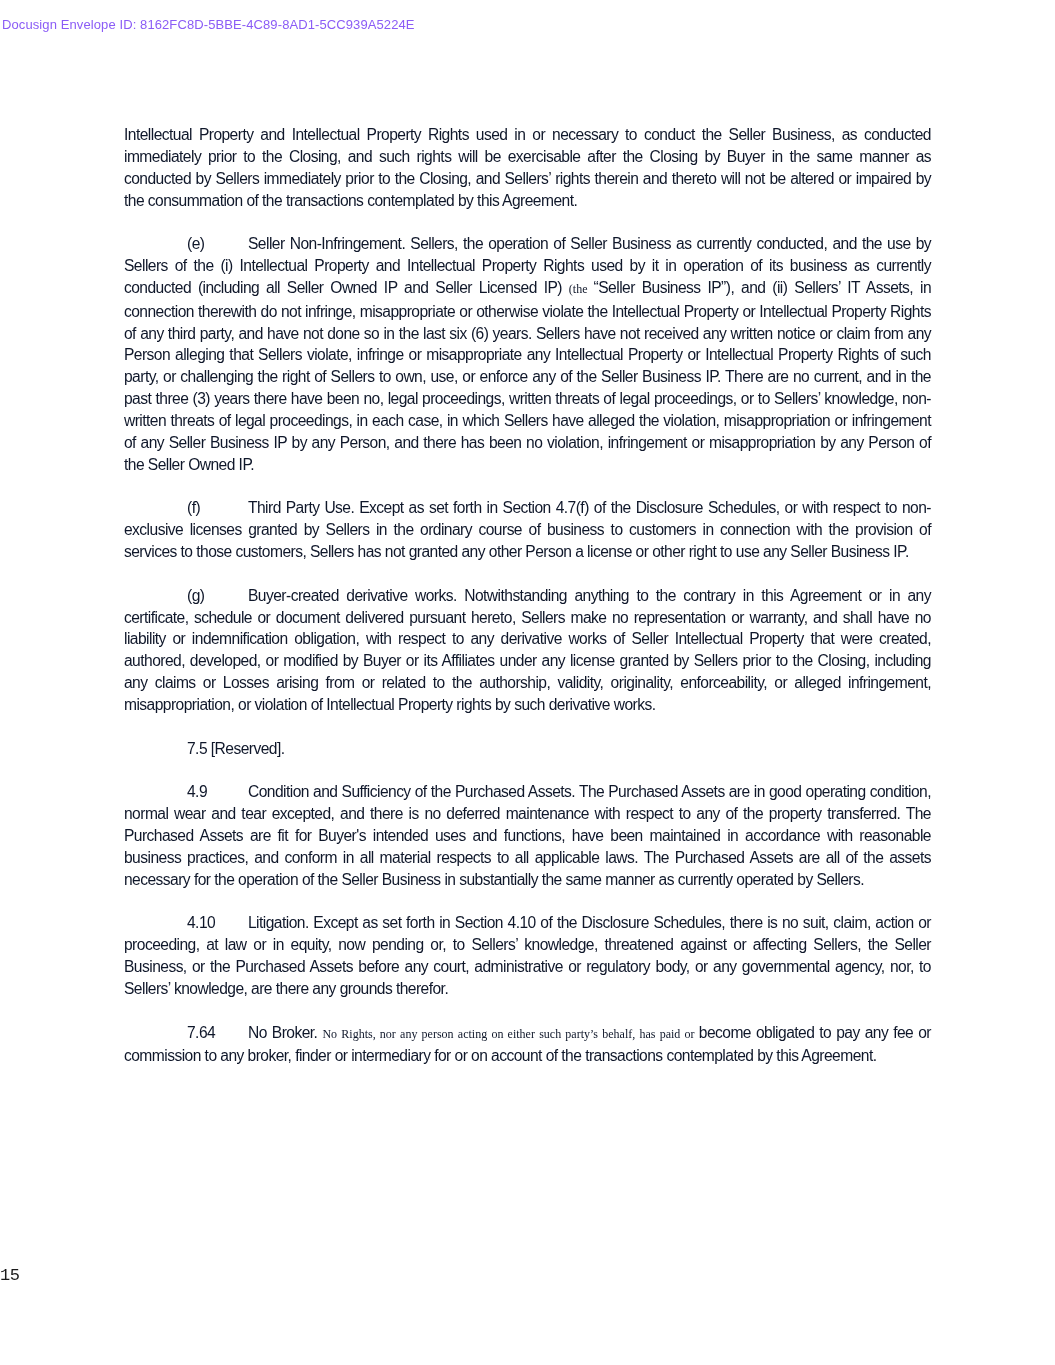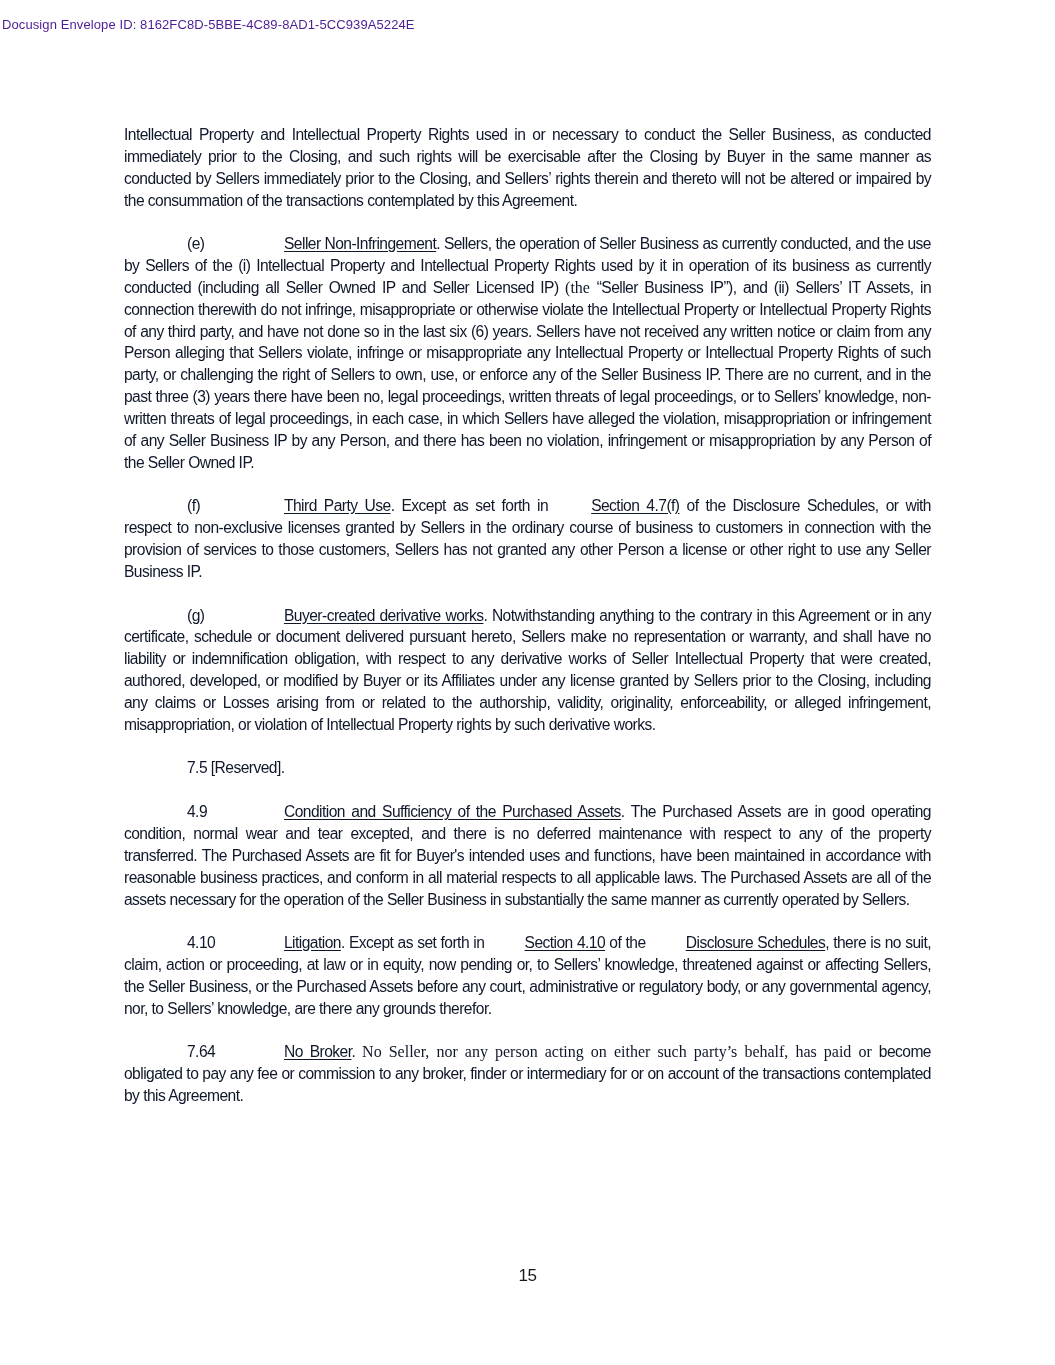--- a/index.html
+++ b/index.html
@@ -1,36 +1,36 @@
 <!DOCTYPE html>
 <html><head>
 <meta charset="utf-8">
 <style>
   html, body { margin: 0; padding: 0; background: #ffffff; }
   body { width: 1055px; height: 1365px; position: relative; overflow: hidden; color: #1a1a1a; }
   .envelope {
     position: absolute; left: 2px; top: 17px;
-    font-family: "Liberation Sans", sans-serif; font-size: 13px; color: #4c1d95;
+    font-family: "Liberation Sans", sans-serif; font-size: 13px; color: #8b5cf6;
     letter-spacing: 0.1px;
   }
   .page {
     position: absolute; left: 124px; top: 124px; width: 807px;
     font-family: "Liberation Sans", sans-serif; font-size: 15.6px; line-height: 21.85px;
     text-align: justify; color: #0f172a;
     letter-spacing: -0.55px; word-spacing: 0px;
   }
   .para { margin: 0 0 21.85px 0; }
   .indent { text-indent: 63px; }
   .label { display: inline-block; width: 61px; text-indent: 0; }
-  .u { text-decoration: underline; text-underline-offset: 2px; margin-left: 36px; }
-  .serif { font-family: "Liberation Serif", serif; font-size: 16px; letter-spacing: 0; }
+  .u { text-underline-offset: 2px; }
+  .serif { font-family: "Liberation Serif", serif; font-size: 12px; letter-spacing: 0; }
   .reserved { margin: 0 0 21.85px 0; padding-left: 63px; }
   .pagenum {
-    position: absolute; left: 0; width: 1055px; top: 1266px; text-align: center;
-    font-family: Liberation Sans, sans-serif; font-size: 17px; letter-spacing: -0.5px;
+    position: absolute; left: 0; width: 1055px; top: 1266px; text-align: left;
+    font-family: Liberation Mono, monospace; font-size: 17px; letter-spacing: -0.5px;
   }
 </style>
 </head>
 <body>
 
 <div class="envelope">Docusign Envelope ID: 8162FC8D-5BBE-4C89-8AD1-5CC939A5224E</div>
 
 <div class="page">
 
   <p class="para">Intellectual Property and Intellectual Property Rights used in or necessary to conduct the Seller Business, as conducted immediately prior to the Closing, and such rights will be exercisable after the Closing by Buyer in the same manner as conducted by Sellers immediately prior to the Closing, and Sellers’ rights therein and thereto will not be altered or impaired by the consummation of the transactions contemplated by this Agreement.</p>
@@ -40,17 +40,17 @@
   <p class="para indent"><span class="label">(f)</span><span class="u">Third Party Use</span><span>. Except as set forth in </span><span class="u">Section 4.7(f)</span><span> of the Disclosure Schedules, or with respect to non-exclusive licenses granted by Sellers in the ordinary course of business to customers in connection with the provision of services to those customers, Sellers has not granted any other Person a license or other right to use any Seller Business IP.</span></p>
 
   <p class="para indent"><span class="label">(g)</span><span class="u">Buyer-created derivative works</span><span>. Notwithstanding anything to the contrary in this Agreement or in any certificate, schedule or document delivered pursuant hereto, Sellers make no representation or warranty, and shall have no liability or indemnification obligation, with respect to any derivative works of Seller Intellectual Property that were created, authored, developed, or modified by Buyer or its Affiliates under any license granted by Sellers prior to the Closing, including any claims or Losses arising from or related to the authorship, validity, originality, enforceability, or alleged infringement, misappropriation, or violation of Intellectual Property rights by such derivative works.</span></p>
 
   <p class="reserved">7.5 [Reserved].</p>
 
   <p class="para indent"><span class="label">4.9</span><span class="u">Condition and Sufficiency of the Purchased Assets</span><span>. The Purchased Assets are in good operating condition, normal wear and tear excepted, and there is no deferred maintenance with respect to any of the property transferred. The Purchased Assets are fit for Buyer's intended uses and functions, have been maintained in accordance with reasonable business practices, and conform in all material respects to all applicable laws. The Purchased Assets are all of the assets necessary for the operation of the Seller Business in substantially the same manner as currently operated by Sellers.</span></p>
 
   <p class="para indent"><span class="label">4.10</span><span class="u">Litigation</span><span>. Except as set forth in </span><span class="u">Section 4.10</span><span> of the </span><span class="u">Disclosure Schedules</span><span>, there is no suit, claim, action or proceeding, at law or in equity, now pending or, to Sellers’ knowledge, threatened against or affecting Sellers, the Seller Business,  or the Purchased Assets before any court, administrative or regulatory body, or any governmental agency, nor, to Sellers’ knowledge, are there any grounds therefor.</span></p>
 
-  <p class="para indent"><span class="label">7.64</span><span class="u">No Broker</span><span>. </span><span class="serif">No Seller, nor any person acting on either such party’s behalf, has paid or </span><span>become obligated to pay any fee or commission to any broker, finder or intermediary for or on account of the transactions contemplated by this Agreement.</span></p>
+  <p class="para indent"><span class="label">7.64</span><span class="u">No Broker</span><span>. </span><span class="serif">No Rights, nor any person acting on either such party’s behalf, has paid or </span><span>become obligated to pay any fee or commission to any broker, finder or intermediary for or on account of the transactions contemplated by this Agreement.</span></p>
 
 </div>
 
 <div class="pagenum">15</div>
 
 </body></html>

